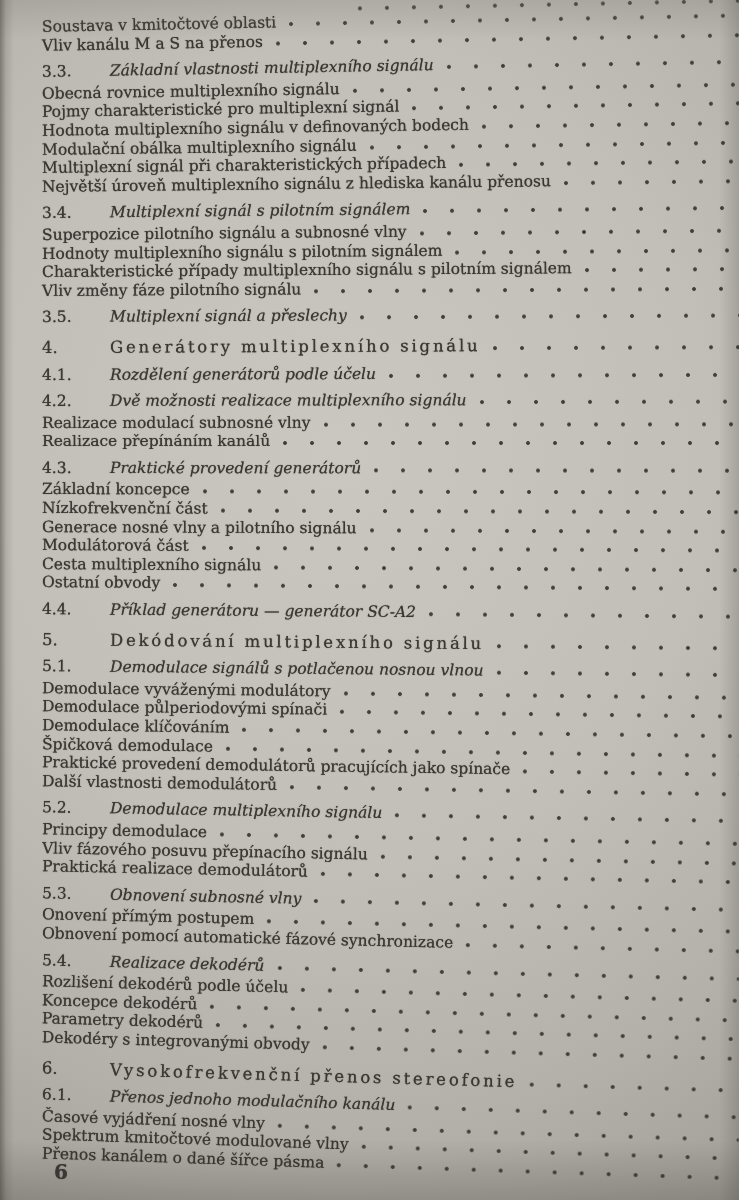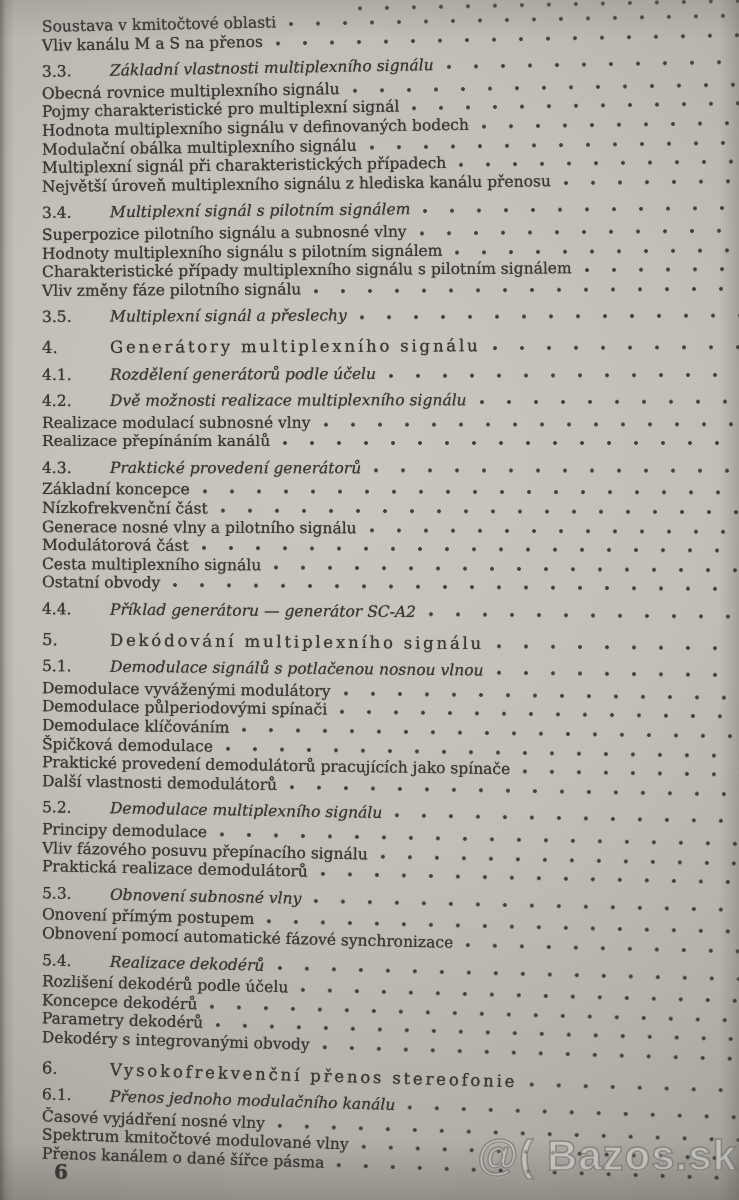--- a/index.html
+++ b/index.html
@@ -340,15 +340,14 @@
       <div class="row plain" style="transform: rotate(1.842deg);">
         <span class="title">Spektrum kmitočtové modulované vlny</span>
         <span class="leader"></span>
       </div>
       <div class="row plain" style="transform: rotate(1.9deg);">
         <span class="title">Přenos kanálem o dané šířce pásma</span>
         <span class="leader"></span>
       </div>
     </div>
   <div class="page-number">6</div>
-  <div class="watermark">@( Bazos.sk</div>
   <div class="vignette"></div>
 </div>
 
 </body></html>

